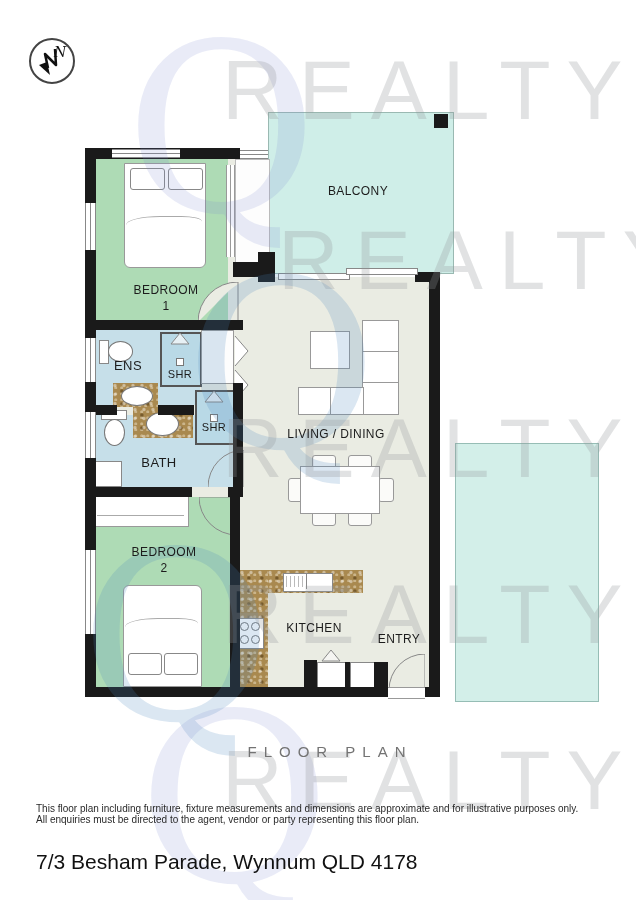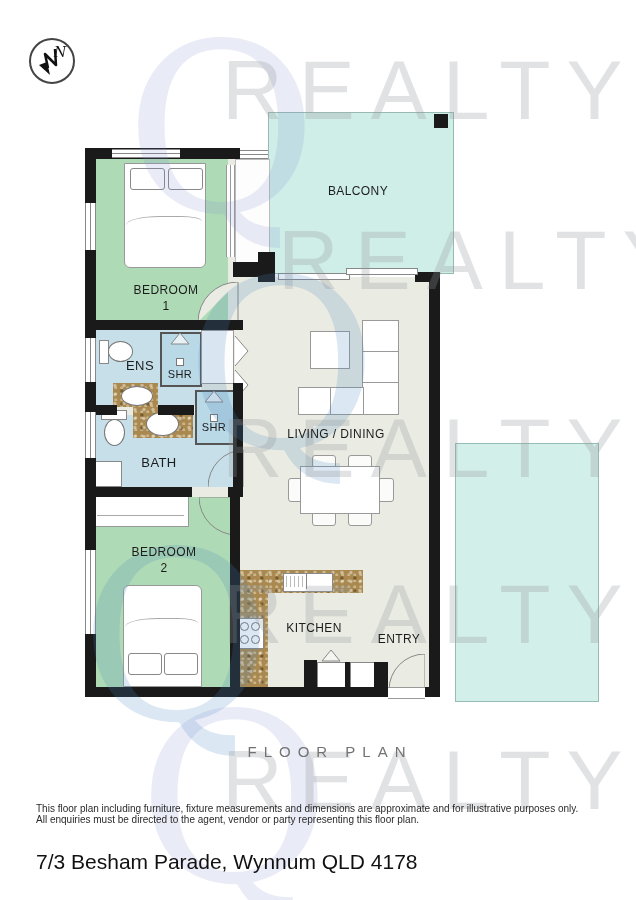--- a/index.html
+++ b/index.html
@@ -199,21 +199,21 @@
   <div class="furn2" style="left:350px;top:662px;width:23px;height:24px;"></div>
   <svg class="doorsvg" style="left:321px;top:650px;" width="20" height="12">
     <polygon points="10,0 1,11 19,11" fill="#f5f5f2" stroke="#888"></polygon>
   </svg>
 
   <div class="lbl" style="left:358px;top:184px;">BALCONY</div>
   <div class="lbl" style="left:166px;top:282px;line-height:16px;">
     <span style="display:block;">BEDROOM</span>
     <span style="display:block;">1</span>
   </div>
-  <div class="lbl lbl-md" style="left:140px;top:358px;">ENS</div>
+  <div class="lbl lbl-md" style="left:128px;top:358px;">ENS</div>
   <div class="lbl lbl-sm" style="left:180px;top:368px;">SHR</div>
   <div class="lbl lbl-sm" style="left:214px;top:421px;">SHR</div>
   <div class="lbl lbl-md" style="left:159px;top:455px;">BATH</div>
   <div class="lbl" style="left:164px;top:544px;line-height:16px;">
     <span style="display:block;">BEDROOM</span>
     <span style="display:block;">2</span>
   </div>
   <div class="lbl" style="left:336px;top:427px;">LIVING / DINING</div>
   <div class="lbl" style="left:314px;top:621px;">KITCHEN</div>
   <div class="lbl" style="left:399px;top:632px;">ENTRY</div>

